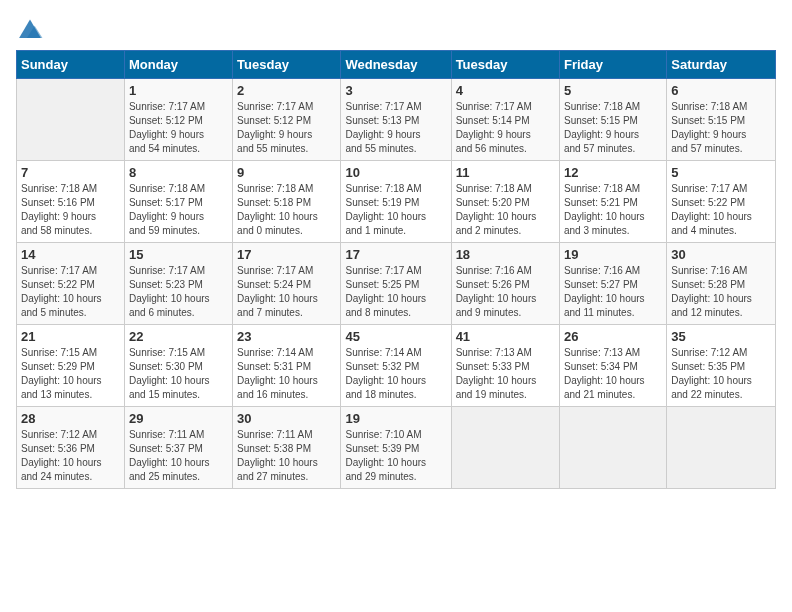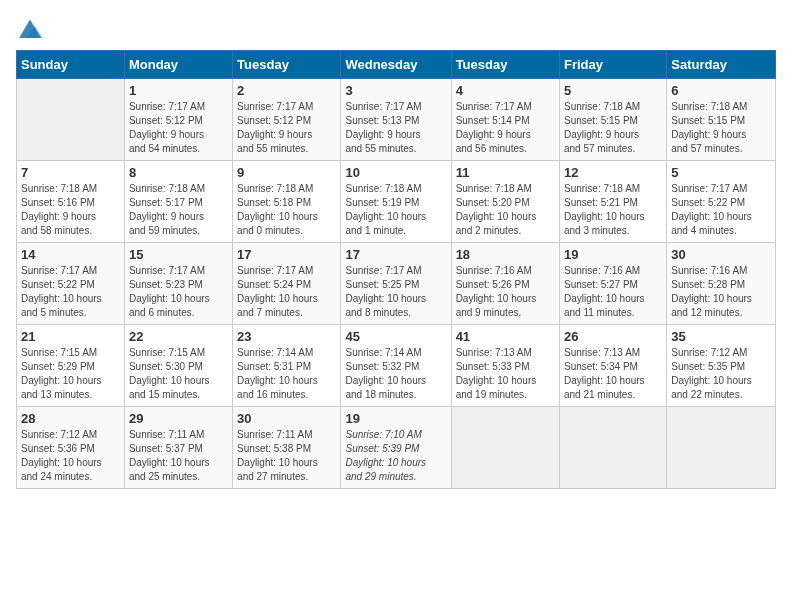--- a/index.html
+++ b/index.html
@@ -340,21 +340,21 @@
         </td>
         <td>
           <span class="day-number">30</span>
           <div class="day-info" style="white-space: pre-line;">Sunrise: 7:11 AM
 Sunset: 5:38 PM
 Daylight: 10 hours
 and 27 minutes.</div>
         </td>
         <td>
           <span class="day-number">19</span>
-          <div class="day-info" style="white-space: pre-line; font-style: italic;">Sunrise: 7:10 AM
+          <div class="day-info" style="white-space: pre-line;">Sunrise: 7:10 AM
 Sunset: 5:39 PM
 Daylight: 10 hours
 and 29 minutes.</div>
         </td>
         <td class="empty-cell"></td>
         <td class="empty-cell"></td>
         <td class="empty-cell"></td>
       </tr>
     </tbody>
 </table>

